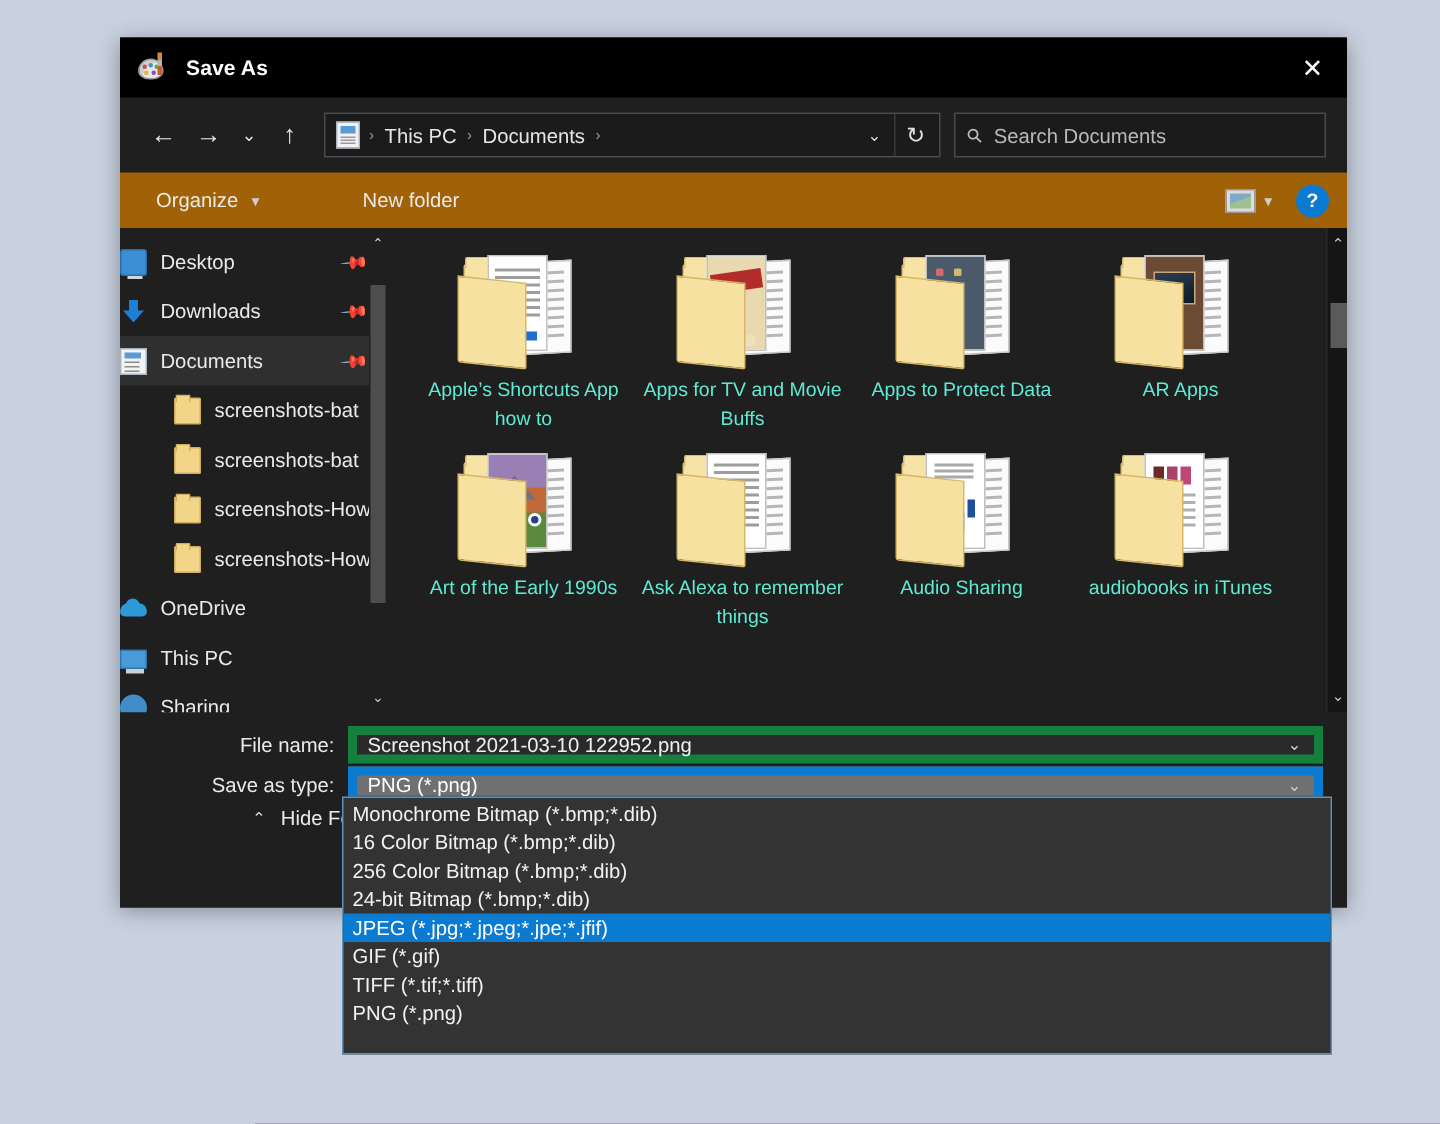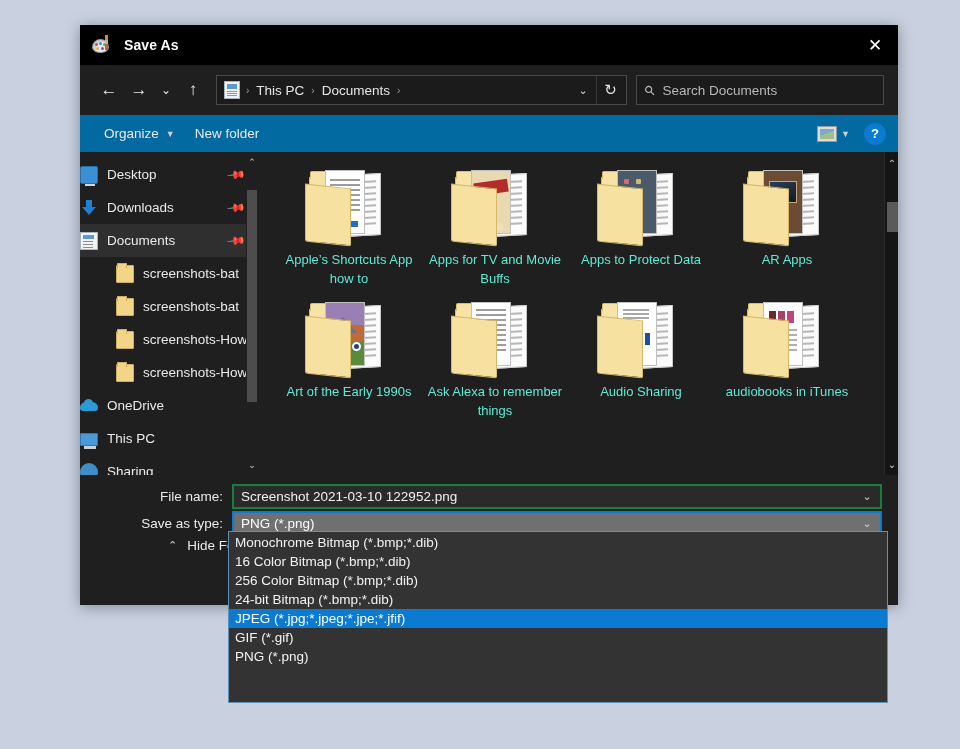--- a/index.html
+++ b/index.html
@@ -134,22 +134,23 @@
     flex: 0 0 auto;
   }
   .search-icon { color:#bdbdbd; font-size: 13px; margin-right: 8px; transform: rotate(-45deg); display:inline-block;}
   .search-ph { color: #b9b9b9; font-size: 13.5px; }
 
   
   .cmdbar {
     height: 37px;
     display: flex; align-items: center;
     padding: 0 14px;
-    background: #0369a1;
-    position: relative;
+    background: #a16207;
+    position: relative;
+    gap: 47px;
   }
   .cmd-item {
     color: #e8e8e8; font-size: 13.5px;
     display: flex; align-items: center; gap: 7px;
     padding: 0 10px; height: 26px;
   }
   .cmd-caret { font-size: 9px; color: #cfcfcf; }
   .cmd-right { position: absolute; right: 12px; display: flex; align-items: center; gap: 4px;}
   .view-icon {
     width: 20px; height: 16px;
@@ -363,21 +364,21 @@
     width: 152px;
     text-align: right;
     color: #eaeaea;
     font-size: 13.5px;
     padding-right: 9px;
     flex: 0 0 auto;
   }
   .combo {
     flex: 1 1 auto;
     height: 25px;
-    border: 2px solid #15803d;
+    border: 6px solid #15803d;
     background: #2a2a2a;
     display: flex; align-items: center;
     padding: 0 0 0 7px;
     color: #f0f0f0;
     font-size: 13.5px;
     gap: 35px;
   }
   .combo.active { background: #707070; border-color:#0b7ad1; color:#ffffff; }
   .combo .caret {
     margin-left: auto;
@@ -705,14 +706,15 @@
   </div>
 </div>
 
 <div class="dropdown">
   <div class="dd-item">Monochrome Bitmap (*.bmp;*.dib)</div>
   <div class="dd-item">16 Color Bitmap (*.bmp;*.dib)</div>
   <div class="dd-item">256 Color Bitmap (*.bmp;*.dib)</div>
   <div class="dd-item">24-bit Bitmap (*.bmp;*.dib)</div>
   <div class="dd-item sel">JPEG (*.jpg;*.jpeg;*.jpe;*.jfif)</div>
   <div class="dd-item">GIF (*.gif)</div>
+  <div class="dd-item">TIFF (*.tif;*.tiff)</div>
   <div class="dd-item">PNG (*.png)</div>
 </div>
 
 </body></html>

